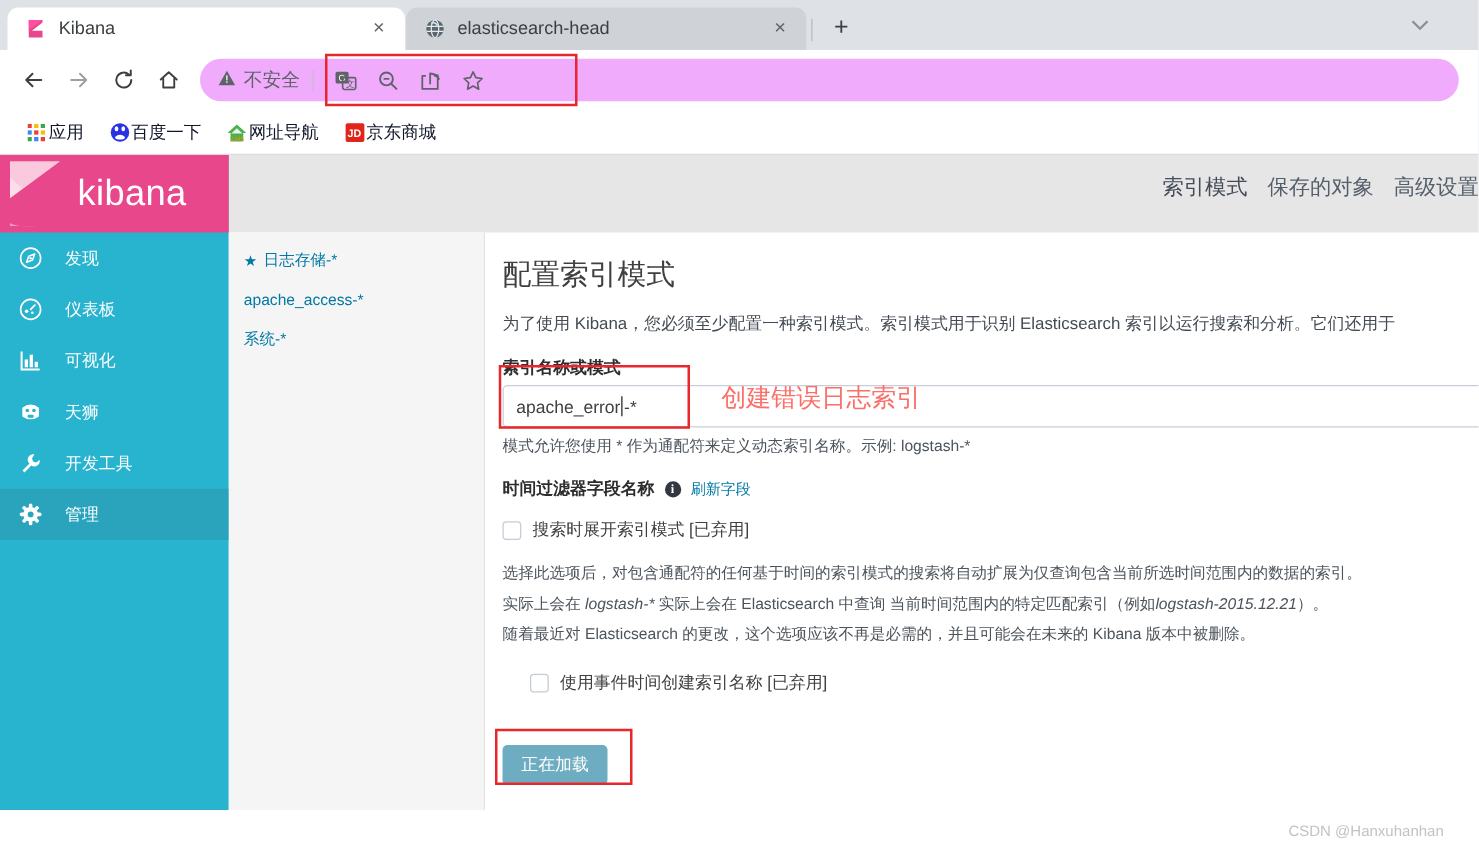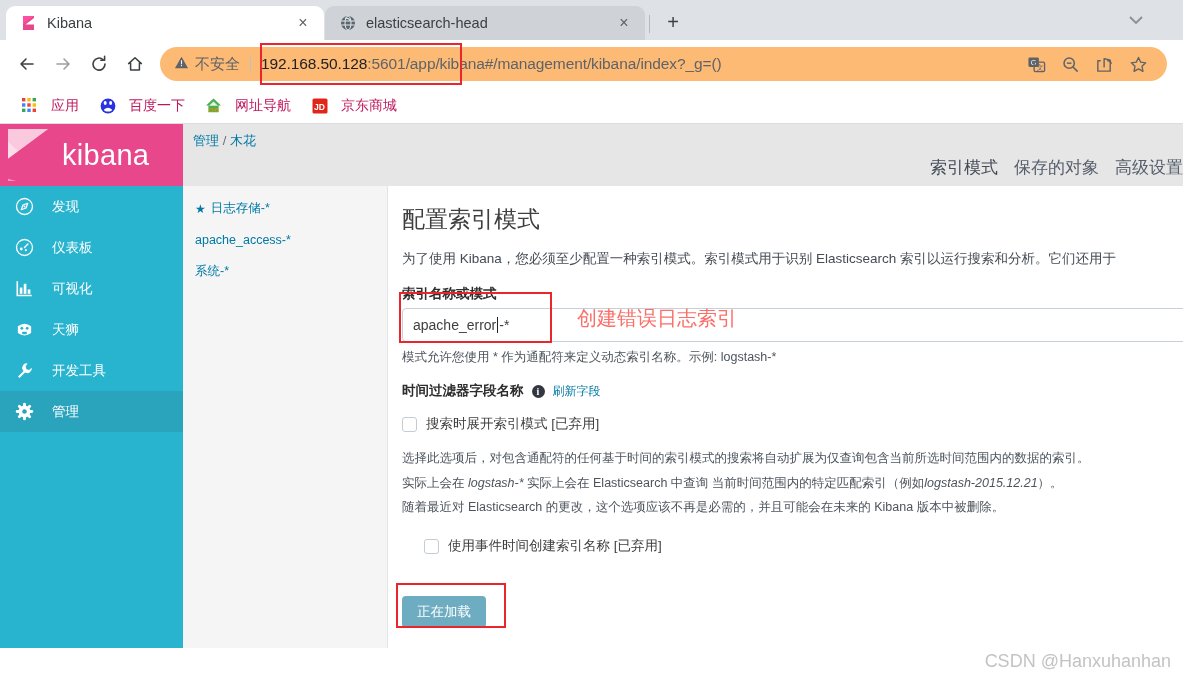--- a/index.html
+++ b/index.html
@@ -76,21 +76,21 @@
   }
   .nav-btn {
     width: 34px; height: 34px;
     display: flex; align-items: center; justify-content: center;
     color: #5f6368; border-radius: 50%;
     flex: 0 0 34px;
   }
   .omnibox {
     flex: 1 1 auto;
     height: 34px;
-    background: #fdba74;
+    background: #f0abfc;
     border-radius: 17px;
     display: flex;
     align-items: center;
     padding: 0 14px 0 14px;
     margin: 0 8px 0 6px;
     position: relative;
     min-width: 0;
   }
   .insecure-warn {
     display: flex; align-items: center; gap: 6px;
@@ -128,25 +128,25 @@
   .bookmarks {
     height: 36px;
     background: #ffffff;
     display: flex;
     align-items: center;
     padding: 0 8px 0 12px;
     gap: 2px;
     border-bottom: 1px solid #dadce0;
   }
   .bm {
-    display: flex; align-items: center; gap: 13px;
+    display: flex; align-items: flex-end; gap: 1px;
     padding: 4px 9px;
     border-radius: 4px;
     font-size: 14px;
-    color: #be185d;
+    color: #0f172a;
     white-space: nowrap;
   }
   .bm-ico { width: 17px; height: 17px; flex: 0 0 17px; display: flex; align-items: center; justify-content: center; }
 
   
   .app { display: flex; width: 1183px; height: 524px; background: #ffffff; }
 
   .sidebar { width: 183px; flex: 0 0 183px; background: #28b3cf; display: flex; flex-direction: column; }
   .kb-logo {
     height: 62px;
@@ -259,22 +259,22 @@
   }
   .btn-hilite {
     position: absolute; left: -6px; top: -13px;
     width: 110px; height: 45px;
     border: 2.5px solid #e8262b;
     pointer-events: none;
   }
 
   .watermark {
     position: absolute;
-    right: 12px; bottom: 6px;
-    font-size: 18px;
+    right: 28px; bottom: 6px;
+    font-size: 12px;
     color: #c3c3c3;
   }
   .stage { position: relative; width: 1183px; height: 678px; }
 </style>
 </head>
 <body>
 
 <div class="stage">
 
   <div class="browser-chrome">
@@ -343,21 +343,20 @@
           <span>
             <svg width="15" height="15" viewBox="0 0 16 16">
                 <path d="M8 1.8 L15 14 H1 Z" fill="#5f6368"></path>
                 <rect x="7.4" y="5.6" width="1.2" height="4.3" fill="#f1f3f4"></rect>
                 <rect x="7.4" y="10.7" width="1.2" height="1.3" fill="#f1f3f4"></rect>
               </svg>
           </span>
           <span>不安全</span>
         </span>
         <span class="omni-divider"></span>
-        <span class="url-text"><span class="url-host">192.168.50.128</span><span class="url-port">:5601</span><span>/app/kibana#/management/kibana/index?_g=()</span></span>
         <span class="url-host-box"></span>
 
         <span class="omni-actions">
           <span class="omni-icon">
             <svg width="19" height="19" viewBox="0 0 20 20">
               <rect x="1.5" y="2.5" width="11" height="10" rx="1.4" fill="#5f6368"></rect>
               <text x="4" y="10.2" font-size="7.5" fill="#fff" font-family="Liberation Sans, sans-serif">G</text>
               <rect x="7.5" y="7.5" width="11" height="10" rx="1.4" fill="none" stroke="#5f6368" stroke-width="1.4"></rect>
               <text x="10" y="15.5" font-size="7.5" fill="#5f6368" font-family="Liberation Sans, sans-serif">文</text>
             </svg>
@@ -519,25 +518,20 @@
               <circle cx="10" cy="10" r="2.4" fill="#2aa3bd"></circle>
             </svg>
         </span>
         <span>管理</span>
       </div>
     </div>
 
     <div class="content">
 
       <div class="topbar">
-        <div class="crumb">
-          <a>管理</a>
-          <span>/</span>
-          <a>木花</a>
-        </div>
         <div class="tabs-row">
           <span class="ktab active">索引模式</span>
           <span class="ktab">保存的对象</span>
           <span class="ktab">高级设置</span>
         </div>
       </div>
 
       <div class="body-row">
 
         <div class="patterns">

